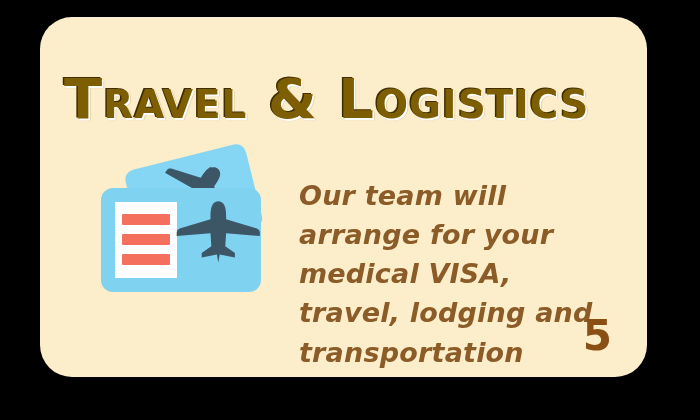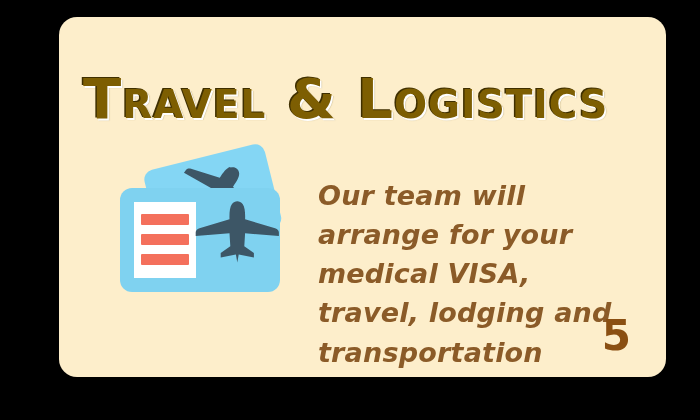--- a/index.html
+++ b/index.html
@@ -17,26 +17,26 @@
   #stage {
     position: relative;
     width: 700px;
     height: 420px;
     background: #000000;
   }
 
   
   #card {
     position: absolute;
-    left: 59px;
+    left: 40px;
     top: 17px;
     width: 607px;
     height: 360px;
     background: #fdeecb;
-    border-radius: 18px;
+    border-radius: 32px;
     overflow: hidden;
   }
 
   
   #title {
     position: absolute;
     left: 24px;
     top: 15px;
     width: 570px;
     font-family: "DejaVu Sans", sans-serif;

